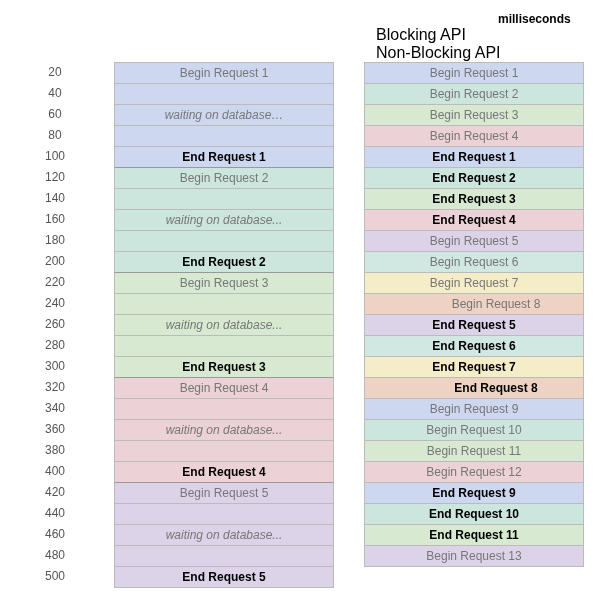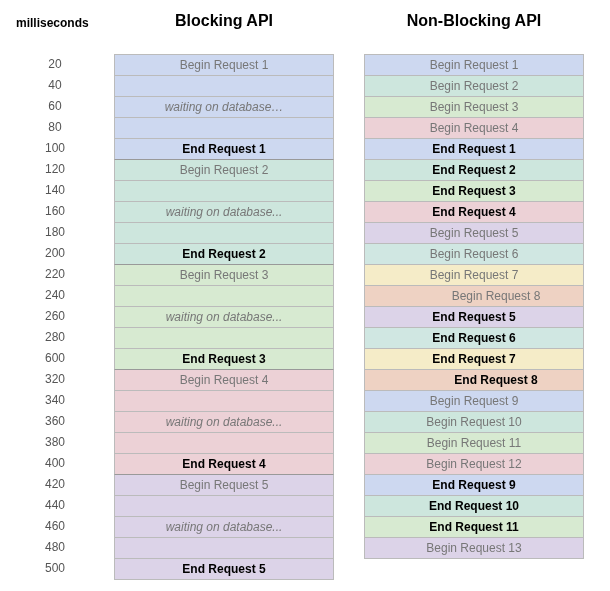--- a/index.html
+++ b/index.html
@@ -5,35 +5,35 @@
   * { box-sizing: border-box; margin: 0; padding: 0; }
   body {
     font-family: Arial, Helvetica, sans-serif;
     background: #fff;
     padding: 12px 14px;
     width: 610px;
   }
   .header-row {
     display: flex;
     align-items: flex-end;
-    margin-bottom: 24px;
+    margin-bottom: 0;
+    flex-direction: column;
   }
   .header-row .ms-head {
     width: 100px;
     font-size: 12px;
     font-weight: bold;
     color: #000;
     text-align: left;
     padding-left: 2px;
   }
   .header-row .col-head {
     font-size: 16px;
-    font-weight: bold;
+    font-weight: normal;
     color: #000;
-    text-align: center;
   }
   .header-row .col-head.blocking { width: 220px; }
   .header-row .gap { width: 30px; }
   .header-row .col-head.nonblocking { width: 220px; }
 
   .grid {
     display: flex;
   }
   .ms-col {
     width: 100px;
@@ -104,21 +104,21 @@
       <div class="ms-cell">100</div>
       <div class="ms-cell">120</div>
       <div class="ms-cell">140</div>
       <div class="ms-cell">160</div>
       <div class="ms-cell">180</div>
       <div class="ms-cell">200</div>
       <div class="ms-cell">220</div>
       <div class="ms-cell">240</div>
       <div class="ms-cell">260</div>
       <div class="ms-cell">280</div>
-      <div class="ms-cell">600</div>
+      <div class="ms-cell">300</div>
       <div class="ms-cell">320</div>
       <div class="ms-cell">340</div>
       <div class="ms-cell">360</div>
       <div class="ms-cell">380</div>
       <div class="ms-cell">400</div>
       <div class="ms-cell">420</div>
       <div class="ms-cell">440</div>
       <div class="ms-cell">460</div>
       <div class="ms-cell">480</div>
       <div class="ms-cell">500</div>

